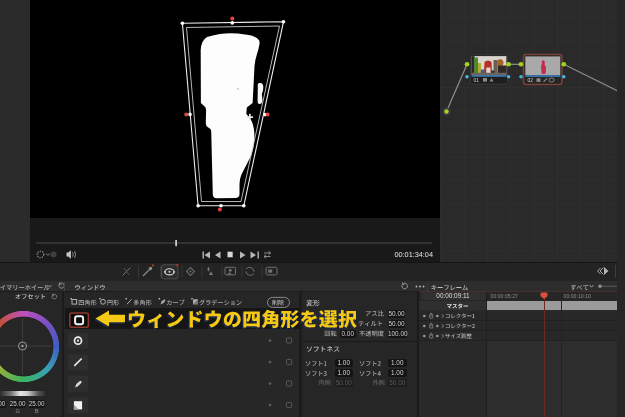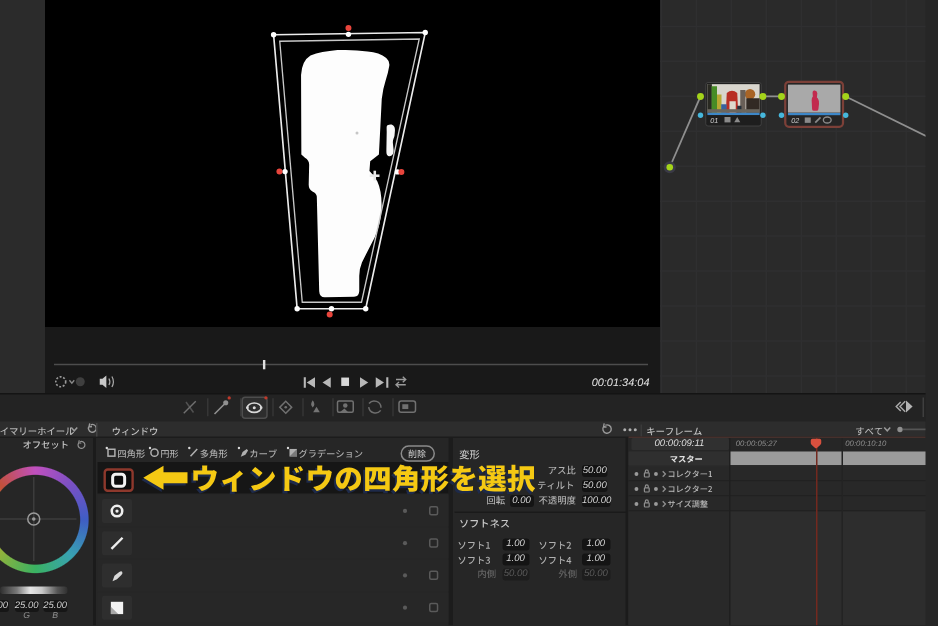--- a/index.html
+++ b/index.html
@@ -1,16 +1,16 @@
 <!DOCTYPE html>
 <html><head><meta charset="utf-8"><style>
 html,body{margin:0;padding:0;background:#262626;}
 *{box-sizing:border-box;}
 #page{position:relative;width:617px;height:417px;overflow:hidden;background:#262626;filter:blur(0.4px);
- font-family:"Liberation Sans",sans-serif;font-style:italic;}
+ font-family:"Liberation Sans",sans-serif;}
 .abs{position:absolute;}
 </style></head><body>
 <div id="page">
 <div class="abs" style="left:0;top:0;width:30px;height:262px;background:#2b2b2b"></div>
 <div class="abs" style="left:30px;top:0;width:410px;height:218px;background:#000"></div>
 <svg class="abs" style="left:30px;top:0" width="410" height="218" viewBox="30 0 410 218">
  <path fill="#fdfdfd" d="M200.9 103 L200.7 50 Q201.2 40.5 207 37 Q214 34.4 225 33.4 Q236 32.9 245 34.4
   Q253 35 257.5 38.6 Q260 40.8 259.5 44 Q258.8 48.5 257 54 Q255.3 59 254.5 66 L253.6 84 L252.6 103
   L246.8 107.5 L246.3 114 Q249.5 117 251.6 121 Q254.6 127.5 254.4 138 Q254.2 149 249.7 158.5
   Q244.5 168.5 241.3 175 Q239.6 178.8 239.5 184 L239.5 194 Q239.5 197.7 236 197.9 L216.5 198.2

